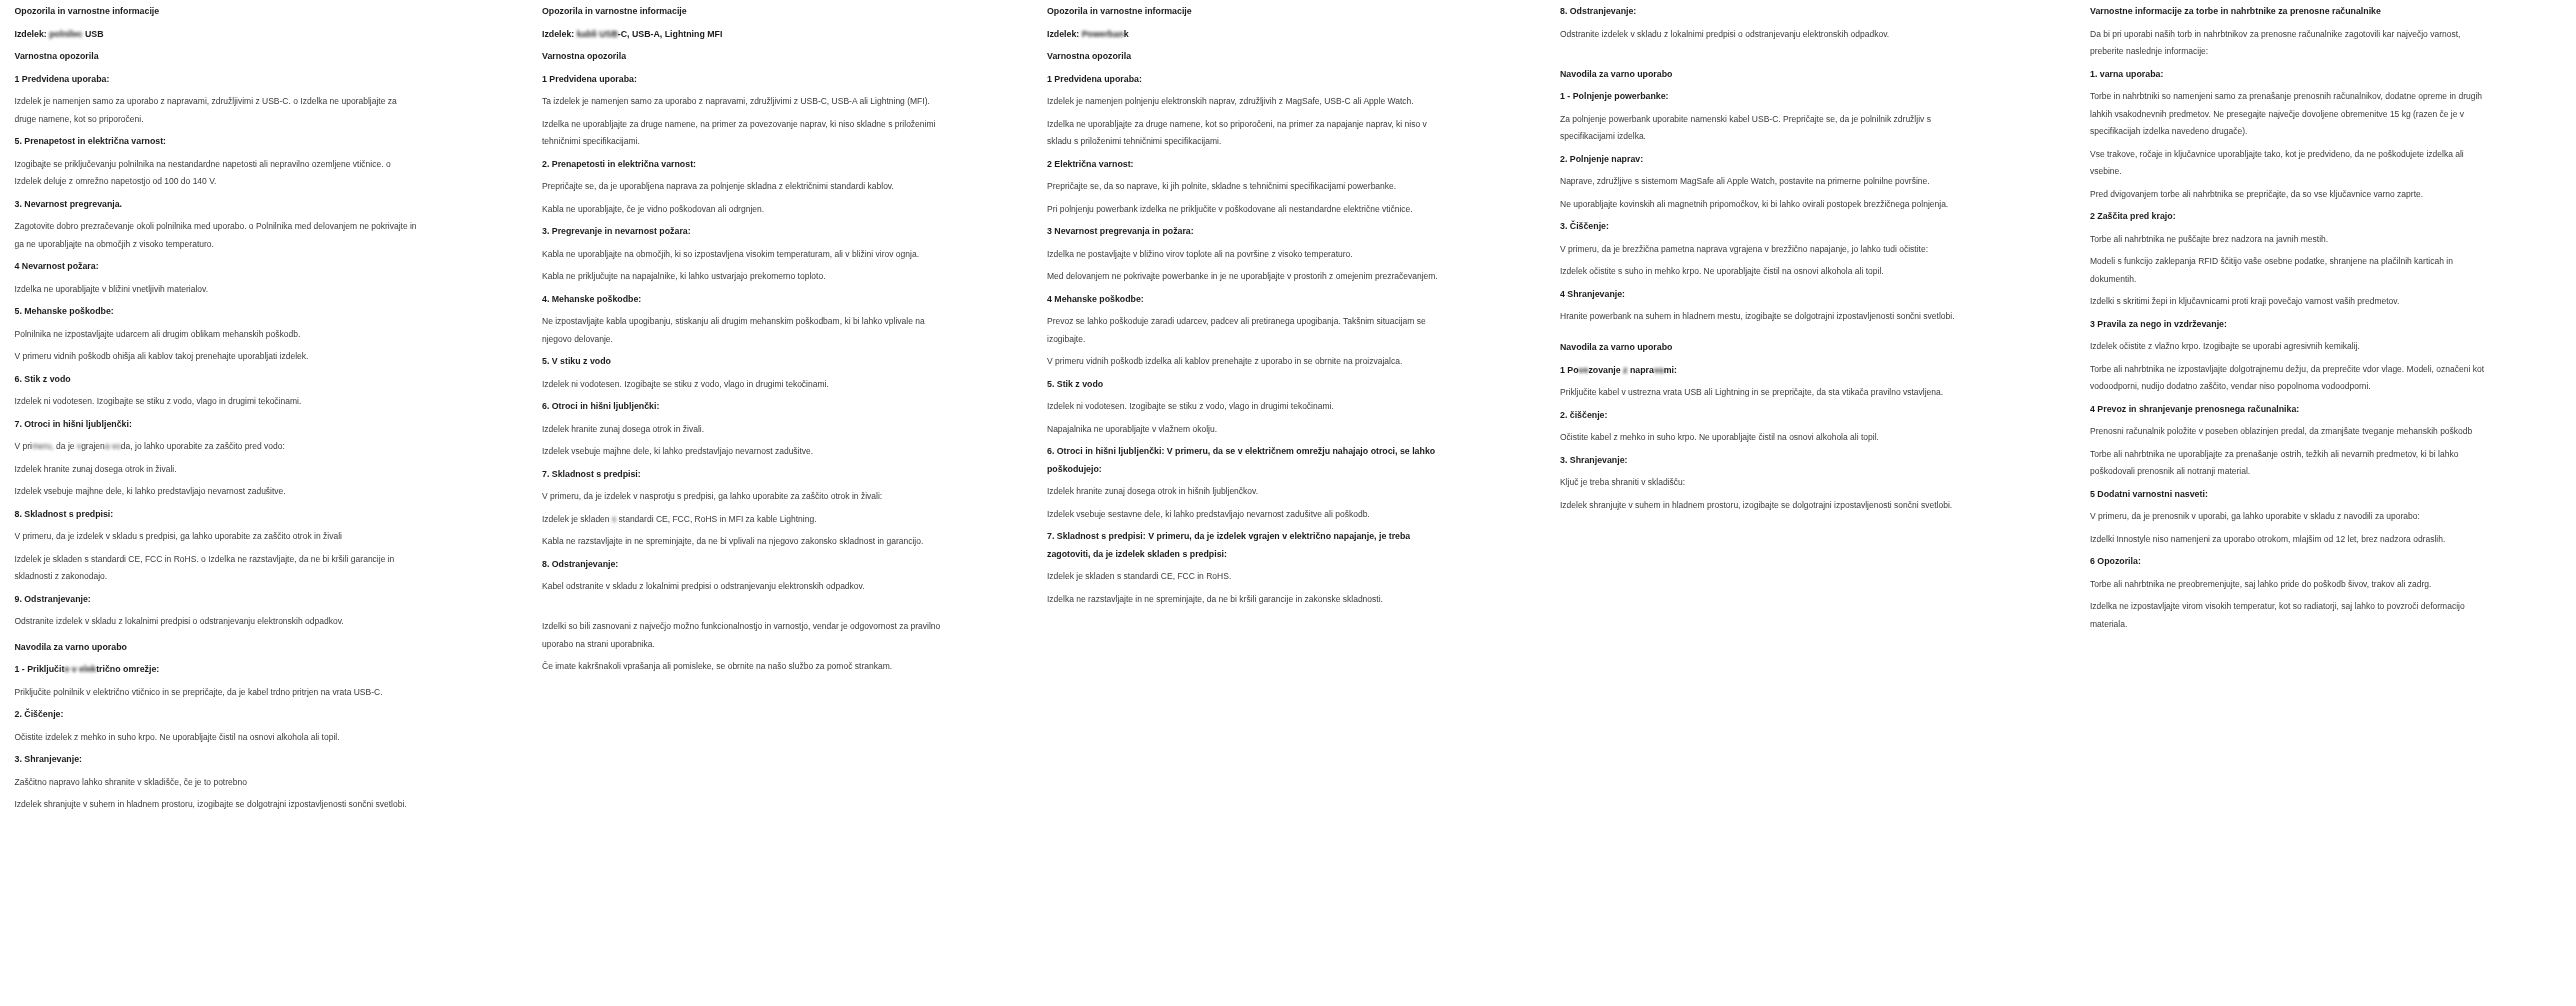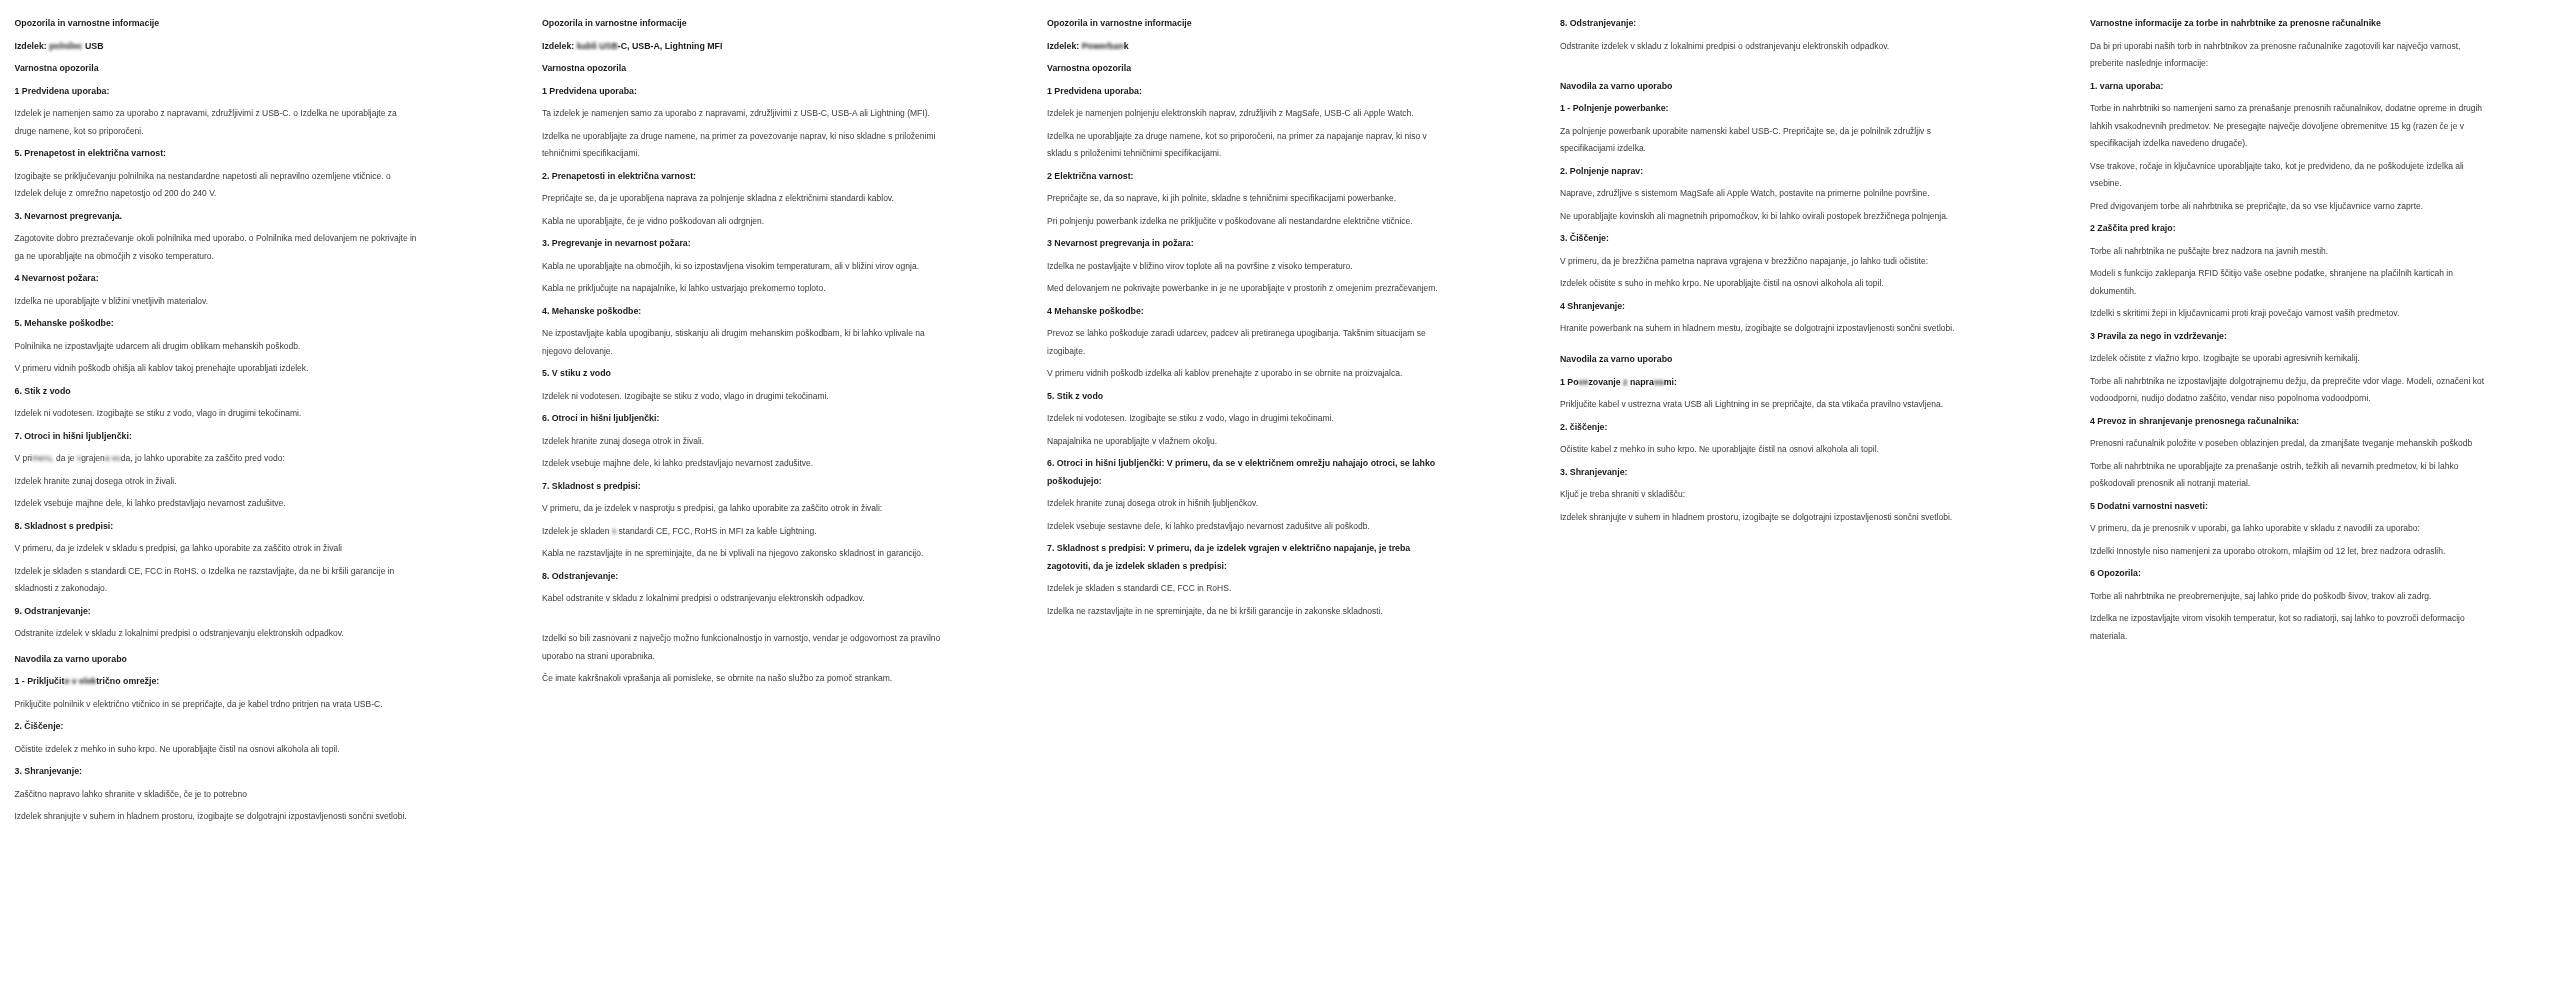--- a/index.html
+++ b/index.html
@@ -4,21 +4,21 @@
 <style>
   html, body { margin: 0; padding: 0; }
   body {
     width: 2576px; height: 1006px;
     background: #ffffff;
     font-family: "Liberation Sans", sans-serif;
     position: relative;
     overflow: hidden;
   }
   .page { position: absolute; inset: 0; }
-  .col { position: absolute; top: 15px; width: 403px; }
+  .col { position: absolute; top: 3px; width: 403px; }
   .col-0 { left: 14.5px; }
   .col-1 { left: 542px; }
   .col-2 { left: 1047px; }
   .col-3 { left: 1560px; }
   .col-4 { left: 2090px; width: 396px; }
   .p {
     font-size: 8.5px; line-height: 17.5px;
     color: #3a3a3a; margin: 0 0 5px 0;
   }
   .h {
@@ -34,21 +34,21 @@
 <body>
 
 <div class="page">
   <div class="col col-0">
       <div class="h">Opozorila in varnostne informacije</div>
       <div class="h"><span>Izdelek: </span><span class="redacted">polnilec</span><span> USB</span></div>
       <div class="h">Varnostna opozorila</div>
       <div class="h">1 Predvidena uporaba:</div>
       <div class="p">Izdelek je namenjen samo za uporabo z napravami, združljivimi z USB-C. o Izdelka ne uporabljajte za druge namene, kot so priporočeni.</div>
       <div class="h">5. Prenapetost in električna varnost:</div>
-      <div class="p">Izogibajte se priključevanju polnilnika na nestandardne napetosti ali nepravilno ozemljene vtičnice. o Izdelek deluje z omrežno napetostjo od 200 do 240 V.</div>
+      <div class="p">Izogibajte se priključevanju polnilnika na nestandardne napetosti ali nepravilno ozemljene vtičnice. o Izdelek deluje z omrežno napetostjo od 100 do 140 V.</div>
       <div class="h">3. Nevarnost pregrevanja.</div>
       <div class="p">Zagotovite dobro prezračevanje okoli polnilnika med uporabo. o Polnilnika med delovanjem ne pokrivajte in ga ne uporabljajte na območjih z visoko temperaturo.</div>
       <div class="h">4 Nevarnost požara:</div>
       <div class="p">Izdelka ne uporabljajte v bližini vnetljivih materialov.</div>
       <div class="h">5. Mehanske poškodbe:</div>
       <div class="p">Polnilnika ne izpostavljajte udarcem ali drugim oblikam mehanskih poškodb.</div>
       <div class="p">V primeru vidnih poškodb ohišja ali kablov takoj prenehajte uporabljati izdelek.</div>
       <div class="h">6. Stik z vodo</div>
       <div class="p">Izdelek ni vodotesen. Izogibajte se stiku z vodo, vlago in drugimi tekočinami.</div>
       <div class="h">7. Otroci in hišni ljubljenčki:</div>

